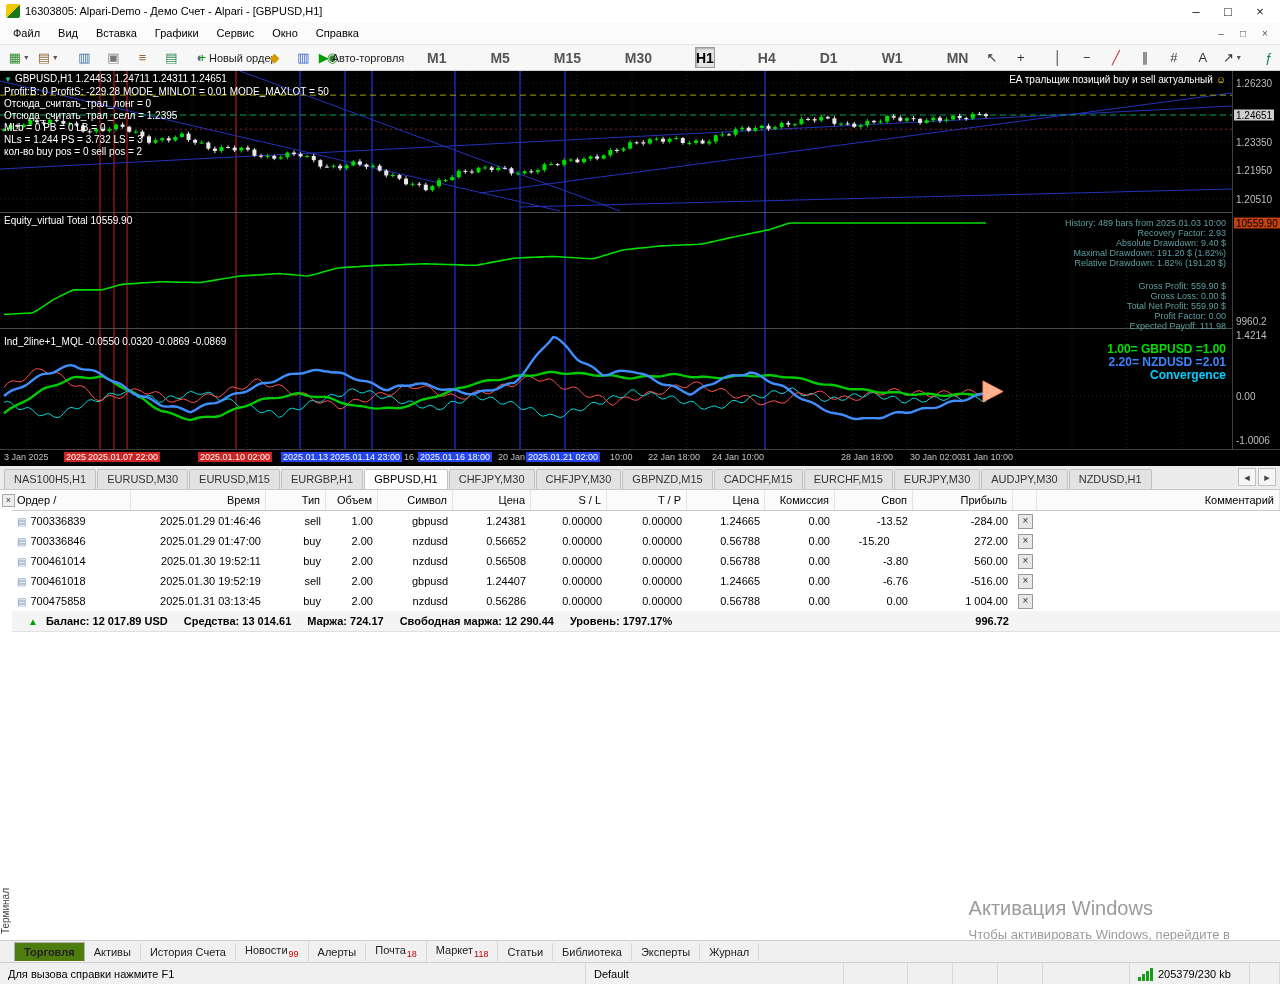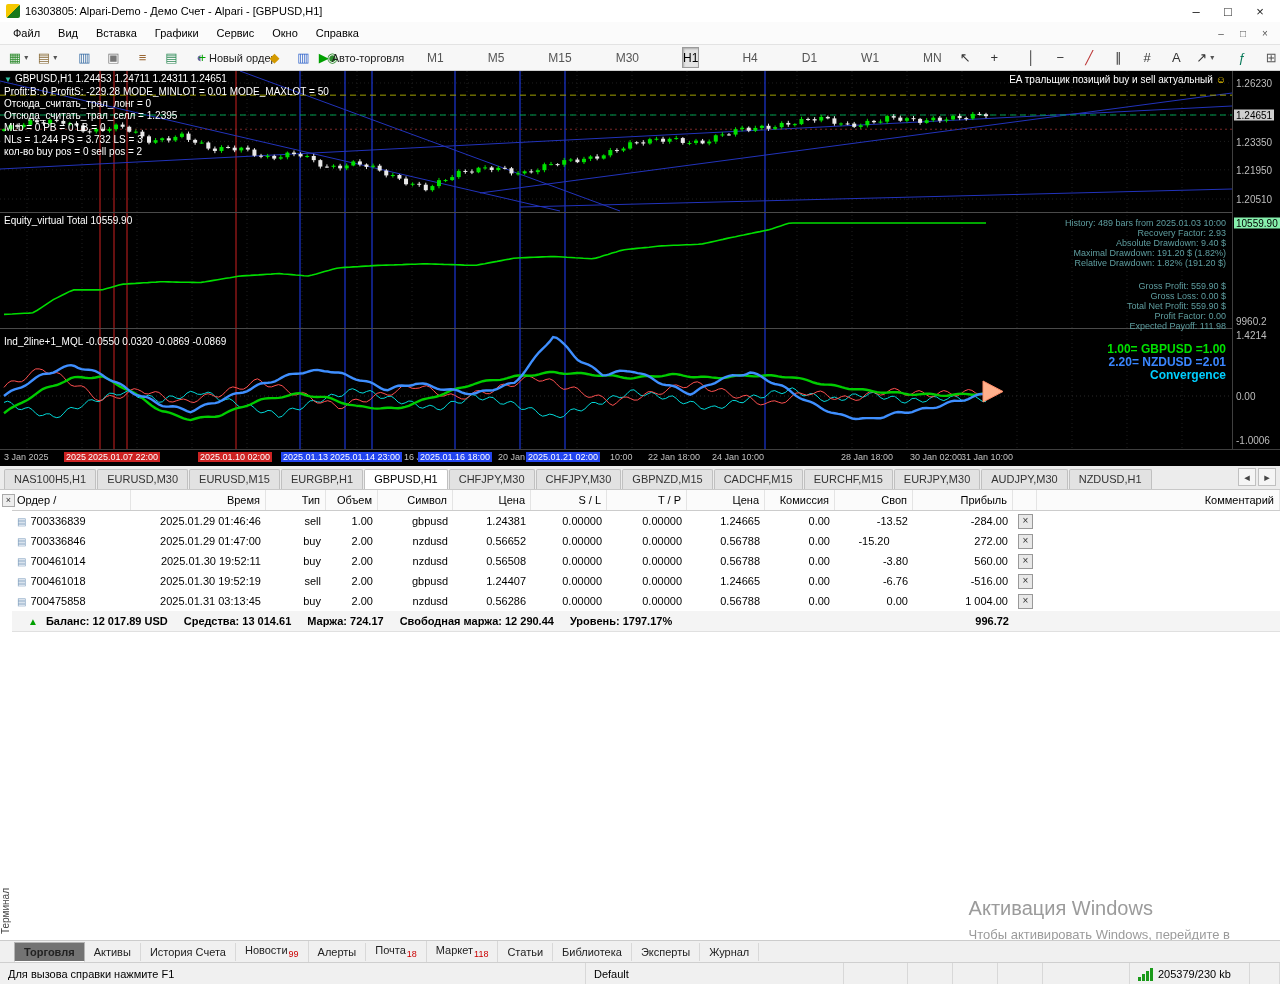--- a/index.html
+++ b/index.html
@@ -21,33 +21,33 @@
   .child-controls .wc{width:22px;height:16px;font-size:10px;color:#555;}
 
   
   .toolbar{height:25px;display:flex;align-items:center;background:#f7f7f7;border-bottom:1px solid #cfcfcf;padding:0 4px;}
   .tb{height:21px;min-width:21px;display:flex;align-items:center;justify-content:center;padding:0 3px;gap:3px;border:1px solid transparent;border-radius:2px;}
   .tb .g{font-size:13px;line-height:1;}
   .tb-label{font-size:11px;color:#222;white-space:nowrap;}
   .caret{font-size:8px;color:#555;}
   .sep{width:1px;height:18px;background:#d5d5d5;margin:0 4px;}
   .tf{width:27px;height:19px;display:flex;align-items:center;justify-content:center;
-      font-weight:normal;font-size:12px;color:#555;border:1px solid transparent;margin-left:42px;}
+      font-weight:bold;font-size:14px;color:#555;border:1px solid transparent;margin-left:42px;}
   .tf.active{background:#e4e4e4;border:1px solid #9a9a9a;box-shadow:inset 1px 1px 2px rgba(0,0,0,.25);color:#000;}
   .badge{color:#c00;font-weight:bold;font-size:11px;}
 
   
   .chartblock{position:relative;width:1280px;height:395px;background:#000;}
   #chart-svg{position:absolute;left:0;top:0;}
   .scale-col{position:absolute;left:1232px;top:0;width:48px;height:378px;border-left:1px solid #3f3f3f;
              color:#bdbdbd;font-size:10px;}
   .scale-label{position:absolute;left:3px;transform:translateY(-50%);white-space:nowrap;}
   .scale-box{left:1px;padding:0 2px;color:#000;}
   .scale-box.gray{background:#cfcfcf;}
-  .scale-box.green{background:#86efac;}
+  .scale-box.green{background:#c2410c;}
   .time-axis{position:absolute;left:0;top:378px;width:1280px;height:17px;border-top:1px solid #3f3f3f;
              color:#c2c2c2;font-size:9px;}
   .ta{position:absolute;top:2px;white-space:nowrap;}
   .ta.red{background:#cc2222;color:#fff;padding:0 2px;}
   .ta.blue{background:#2244ee;color:#fff;padding:0 2px;}
 
   .ov-info{position:absolute;left:4px;top:2px;color:#fff;font-size:10px;line-height:12px;}
   .ov-info .sym-tri{color:#2ec0a0;font-size:8px;margin-right:3px;}
   .ea-label{position:absolute;right:54px;top:3px;color:#fff;font-size:10px;white-space:nowrap;}
   .smiley{color:#ffd700;margin-left:3px;}
@@ -85,21 +85,21 @@
   .bal-icon{color:#00a000;font-size:10px;margin-right:8px;}
   .bal-part{margin-right:16px;}
   .bal-profit{position:absolute;left:901px;width:96px;text-align:right;}
   .term-empty{position:relative;height:310px;margin-left:16px;}
   .watermark{position:absolute;right:50px;bottom:-18px;color:#9b9b9b;}
   .wm-title{font-size:20px;margin-bottom:6px;}
   .wm-sub{font-size:13px;line-height:17px;}
   .term-tabs{position:absolute;bottom:0;left:0;width:1280px;height:22px;background:#f0f0f0;border-top:1px solid #ccc;
              display:flex;align-items:center;padding-left:14px;box-sizing:border-box;}
   .ttab{padding:3px 9px;font-size:11px;color:#222;border-right:1px solid #d8d8d8;white-space:nowrap;}
-  .ttab.active{background:#737373;border:1px solid #b5b5b5;border-bottom:1px solid #fff;font-weight:bold;}
+  .ttab.active{background:#4d7c0f;border:1px solid #b5b5b5;border-bottom:1px solid #fff;font-weight:bold;}
   .tcount{color:#c00;font-size:9px;vertical-align:sub;margin-left:1px;}
   .side-label{position:absolute;left:0px;bottom:28px;writing-mode:vertical-rl;transform:rotate(180deg);
               font-size:10px;color:#444;}
 
   
   .statusbar{height:23px;background:#f0f0f0;border-top:1px solid #cfcfcf;display:flex;align-items:stretch;box-sizing:border-box;}
   .sseg{display:flex;align-items:center;padding:0 8px;border-right:1px solid #d8d8d8;box-sizing:border-box;overflow:hidden;white-space:nowrap;}
   .bars{display:flex;align-items:flex-end;gap:1px;margin-right:5px;}
   .bars i{display:block;width:3px;background:#1a9a1a;}
 </style>

